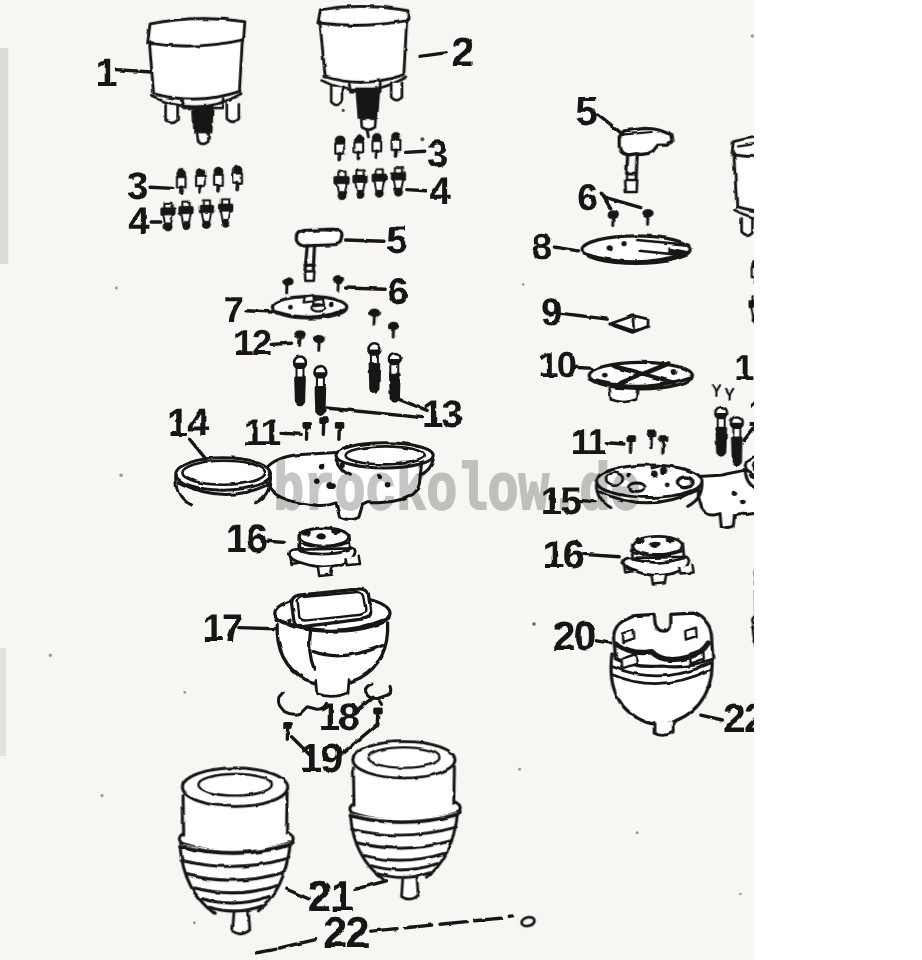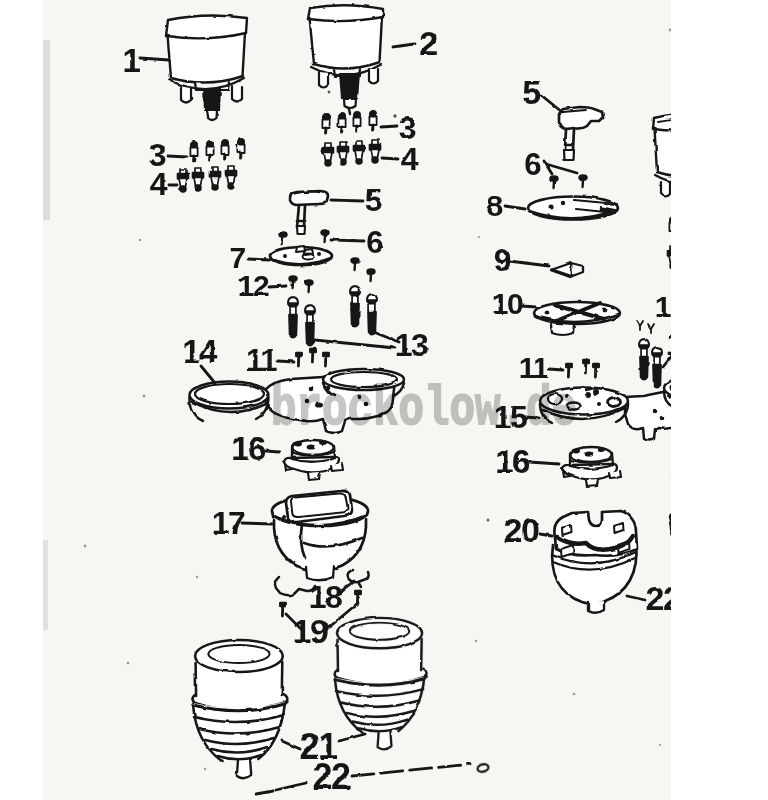--- a/index.html
+++ b/index.html
@@ -1,15 +1,15 @@
 <!DOCTYPE html>
 <html><head><meta charset="utf-8">
 <style>
 html,body{margin:0;padding:0;}
-#page{position:relative;width:628px;height:800px;background:#f7f6f2;overflow:hidden;margin-left:43px;}
+#page{position:relative;width:628px;height:800px;background:#f7f6f2;overflow:hidden;}
 svg{position:absolute;left:0;top:0;}
 text{font-family:"Liberation Sans",sans-serif;font-weight:bold;fill:#151515;}
 .wm{font-family:"Liberation Mono",monospace;font-weight:bold;fill:#c6c6c6;stroke:#c6c6c6;stroke-width:1.8;mix-blend-mode:multiply;}
 </style></head>
 <body>
 <div id="page">
 <svg width="768" height="800" viewBox="0 0 768 800">
 <defs>
 <filter id="rough" x="-2%" y="-2%" width="104%" height="104%">
   <feTurbulence type="fractalNoise" baseFrequency="0.09" numOctaves="2" seed="7" result="n"></feTurbulence>

